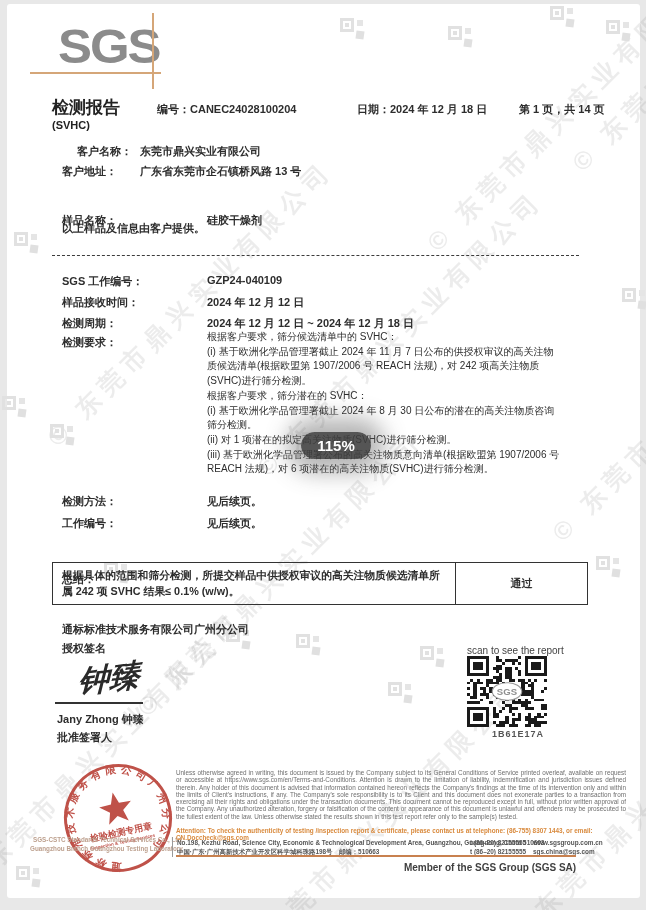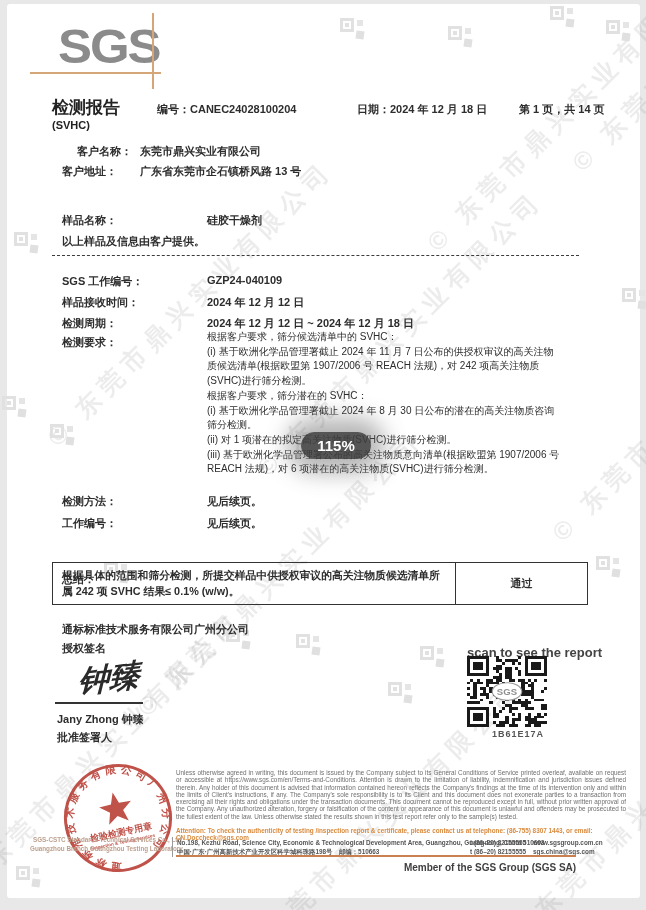--- a/index.html
+++ b/index.html
@@ -27,21 +27,21 @@
   
   #zoom-badge { left:301px; top:432px; width:70px; height:27px; background:rgba(62,62,62,0.88); border-radius:14px; color:#fff; font-size:15px; font-weight:700; display:flex; align-items:center; justify-content:center; box-shadow:0 0 22px 14px rgba(90,90,90,0.45); }
   
   #summary-table { left:52px; top:562px; width:536px; height:43px; border:1.3px solid #333; display:flex; }
   #summary-table .cell-left { width:403px; border-right:1.3px solid #333; padding:5px 9px 0 9px; font-size:10.8px; line-height:15.5px; color:#2d2d2d; font-weight:600; }
   #summary-table .cell-right { flex:1; display:flex; align-items:center; justify-content:center; font-size:11px; color:#2d2d2d; font-weight:600; }
   
   #signature-script { left:78px; top:658px; font-size:31px; font-weight:700; font-style:italic; color:#2a2a2a; transform:rotate(-7deg) skewX(-8deg); }
   #signature-line { left:55px; top:702px; width:88px; height:1.6px; background:#333; }
   
-  #qr-caption { left:467px; top:645px; font-size:13px; color:#444; font-weight:700; }
+  #qr-caption { left:467px; top:645px; font-size:10px; color:#444; font-weight:400; }
   #qr-code { left:467px; top:656px; }
   #qr-label { left:492px; top:729px; font-size:9px; color:#555; font-weight:600; letter-spacing:1px; }
   
   #stamp { left:62px; top:762px; width:112px; height:112px; opacity:0.85; transform:rotate(-12deg); }
   .company-faded { font-size:6.3px; color:#bda08e; white-space:nowrap; font-weight:600; }
   
   #legal-text { left:176px; top:769px; width:450px; font-size:6.35px; line-height:7.3px; color:#6f6f6f; text-align:justify; font-weight:500; }
   #attention-text { left:176px; top:827px; width:450px; font-size:6.35px; line-height:7.3px; color:#d98a3d; font-weight:700; text-align:left; }
   #footer-vline { left:172px; top:837px; width:1px; height:20px; background:#999; }
   .addr { font-size:6.4px; color:#555; font-weight:600; white-space:nowrap; }
@@ -170,21 +170,21 @@
   </div>
   <div class="abs txt lab" style="left:519px; top:102px;">第 1 页，共 14 页</div>
 
   <div class="abs txt lab" style="left:62px; top:144px;margin-left:15px;">客户名称：</div>
   <div class="abs txt" style="left:140px; top:144px;">东莞市鼎兴实业有限公司</div>
   <div class="abs txt lab" style="left:62px; top:164px;">客户地址：</div>
   <div class="abs txt" style="left:140px; top:164px;">广东省东莞市企石镇桥风路 13 号</div>
 
   <div class="abs txt lab" style="left:62px; top:213px;">样品名称：</div>
   <div class="abs txt" style="left:207px; top:213px;">硅胶干燥剂</div>
-  <div class="abs txt lab" style="left:62px; top:234px;">以上样品及信息由客户提供。</div>
+  <div class="abs txt lab" style="left:62px; top:221px;">以上样品及信息由客户提供。</div>
   <div class="abs" id="divider-dashed"></div>
 
   <div class="abs txt lab" style="left:62px; top:274px;">SGS 工作编号：</div>
   <div class="abs txt" style="left:207px; top:274px;">GZP24-040109</div>
   <div class="abs txt lab" style="left:62px; top:295px;">样品接收时间：</div>
   <div class="abs txt" style="left:207px; top:295px;">2024 年 12 月 12 日</div>
   <div class="abs txt lab" style="left:62px; top:316px;">检测周期：</div>
   <div class="abs txt" style="left:207px; top:316px;">2024 年 12 月 12 日 ~ 2024 年 12 月 18 日</div>
 
   <div class="abs txt lab" style="left:62px; top:335px;">检测要求：</div>

